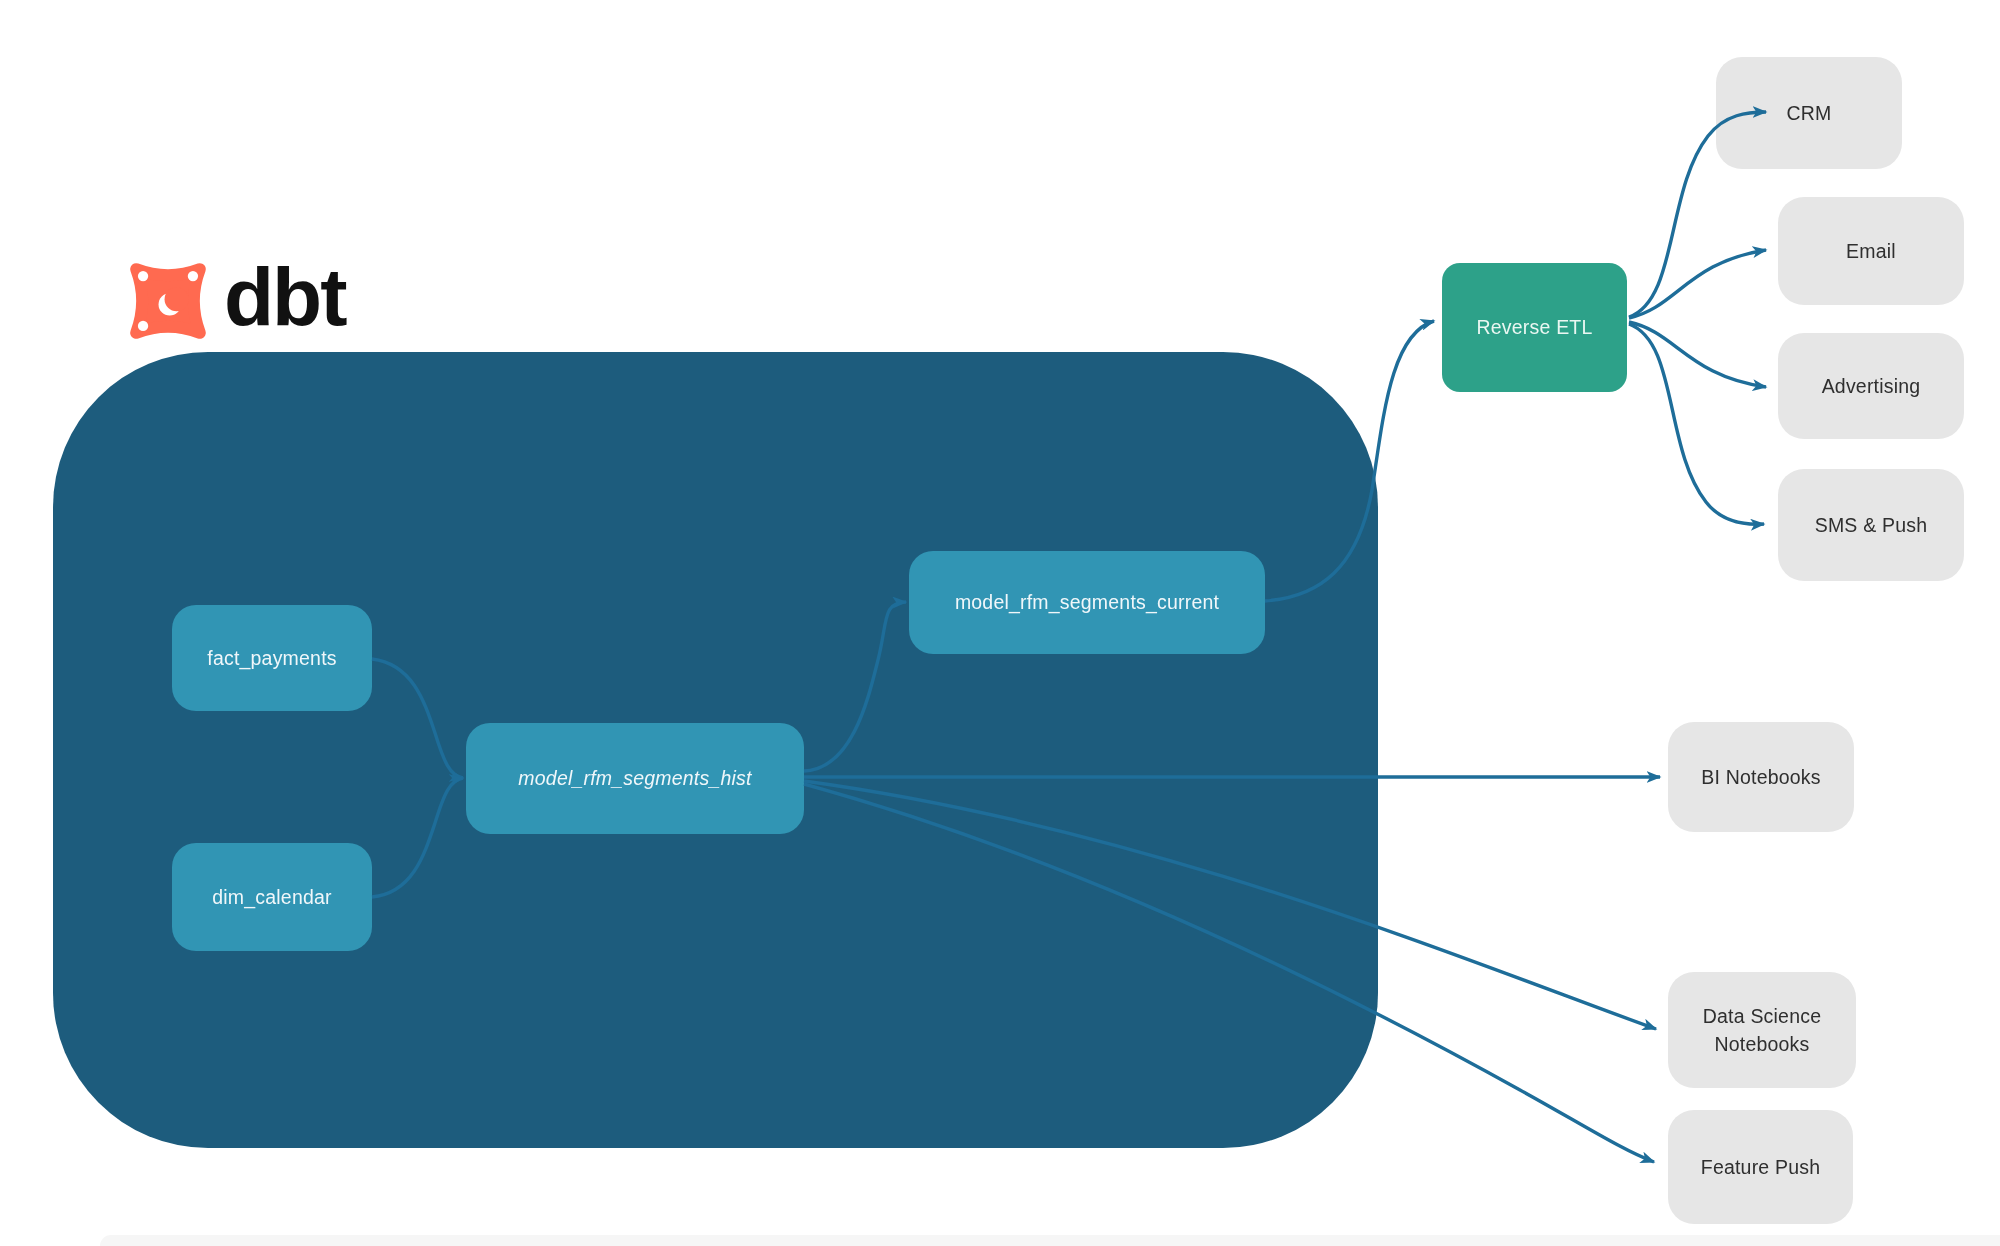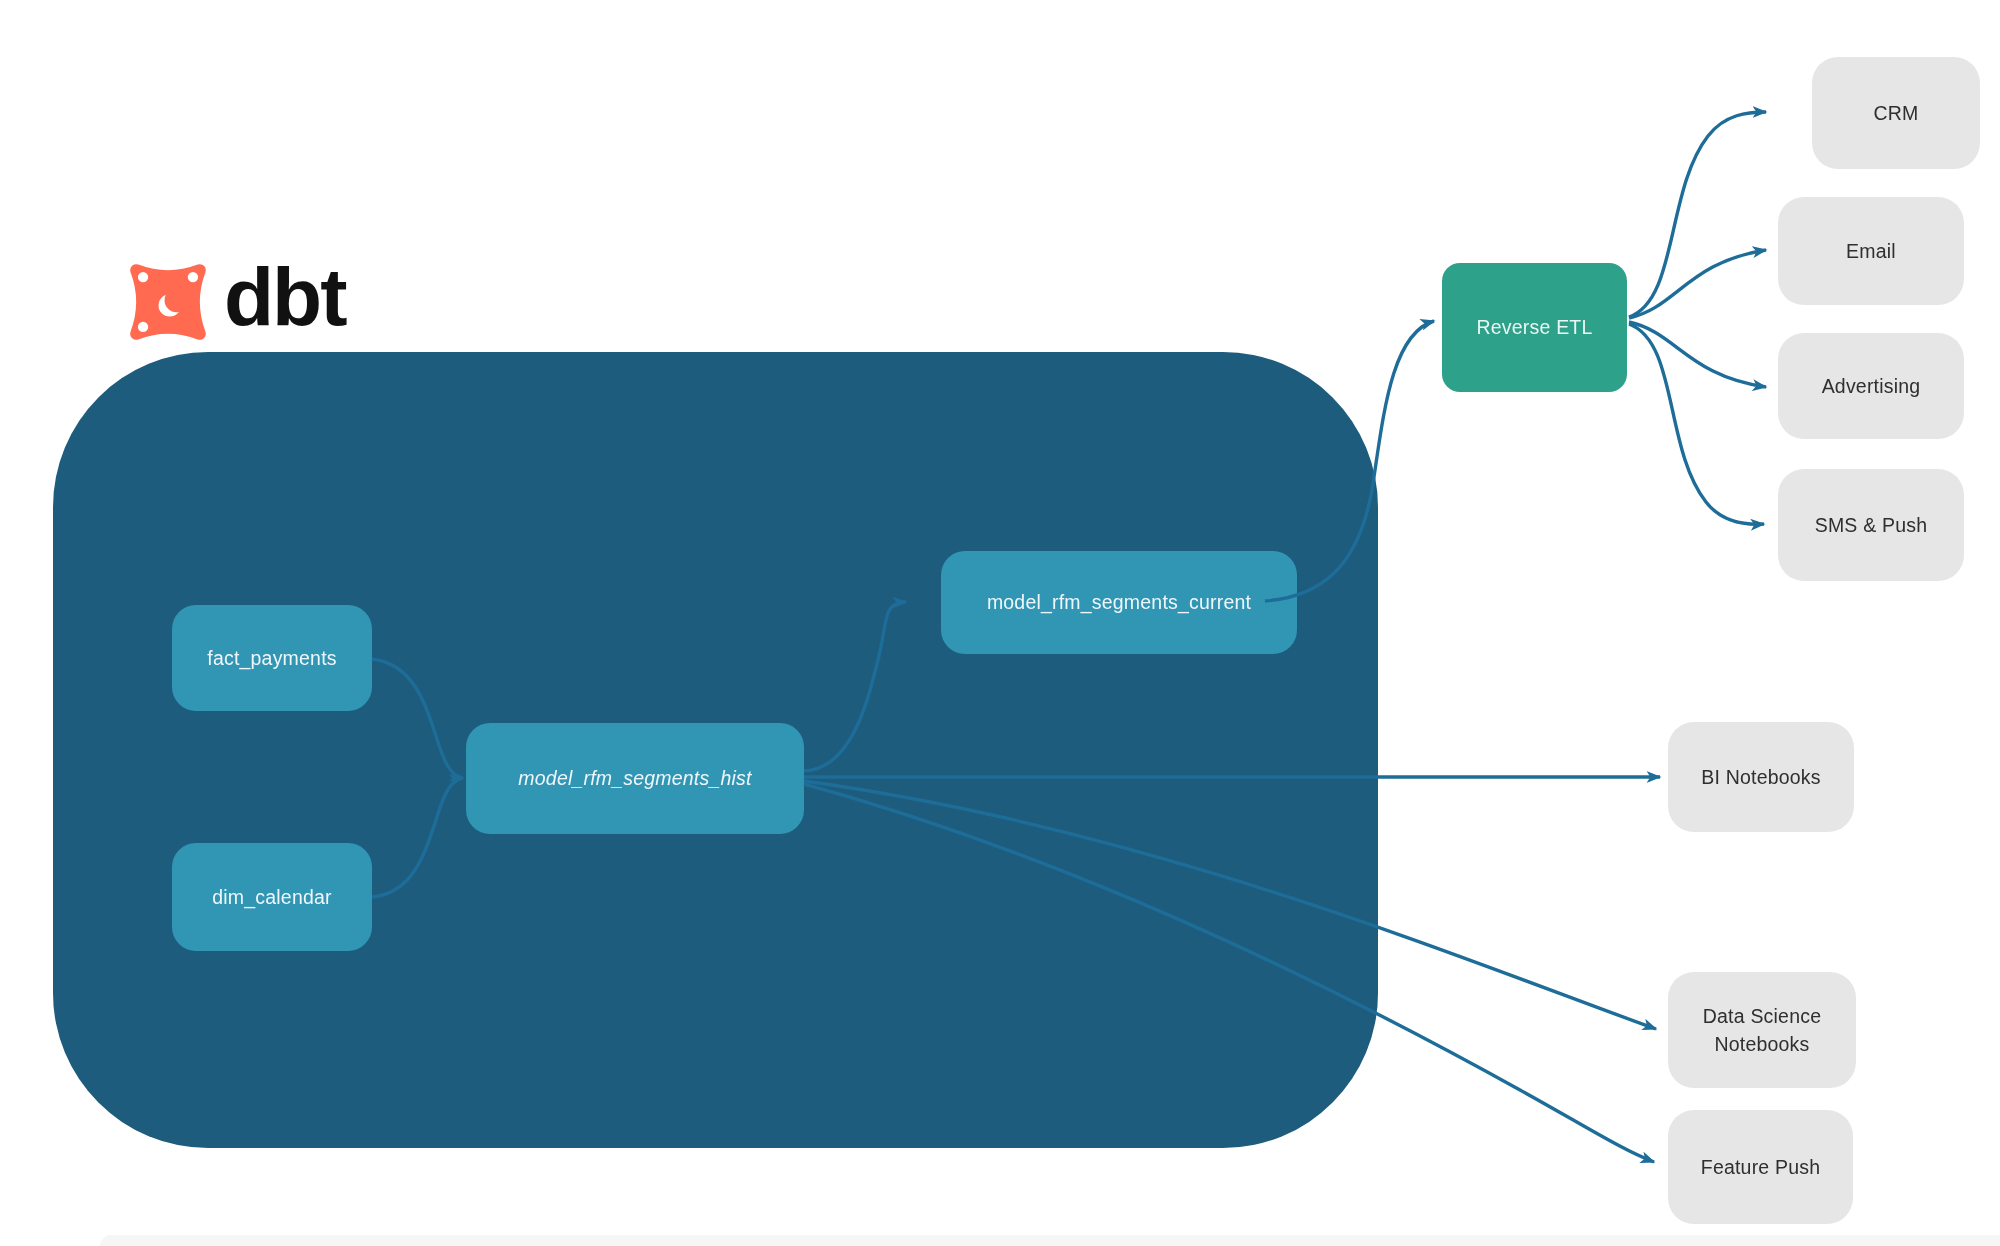--- a/index.html
+++ b/index.html
@@ -37,32 +37,32 @@
     background:var(--reverse-etl-node);color:#eaf7f2;border-radius:18px;
   }
   .node.destination{
     background:var(--destination-node);color:var(--destination-text);border-radius:26px;
     padding:0 18px;
   }
 
   .n-fact{left:172px;top:605px;width:200px;height:106px;}
   .n-dim{left:172px;top:843px;width:200px;height:108px;}
   .n-hist{left:466px;top:723px;width:338px;height:111px;font-style:italic;}
-  .n-current{left:909px;top:551px;width:356px;height:103px;margin-left:32px;}
+  .n-current{left:909px;top:551px;width:356px;height:103px;}
   .n-retl{left:1442px;top:263px;width:185px;height:129px;}
-  .n-crm{left:1778px;top:57px;width:168px;height:112px;margin-left:34px;}
+  .n-crm{left:1682px;top:57px;width:186px;height:112px;margin-left:34px;}
   .n-email{left:1778px;top:197px;width:186px;height:108px;}
   .n-adv{left:1778px;top:333px;width:186px;height:106px;}
   .n-sms{left:1778px;top:469px;width:186px;height:112px;align-items:center;}
   .n-bi{left:1668px;top:722px;width:186px;height:110px;}
   .n-ds{left:1668px;top:972px;width:188px;height:116px;}
   .n-fs{left:1668px;top:1110px;width:185px;height:114px;}
 
   
-  .logo{position:absolute;left:122px;top:258px;display:flex;align-items:center;gap:10px;}
+  .logo{position:absolute;left:122px;top:258px;display:flex;gap:10px;}
   .logo svg{width:92px;height:86px;display:block;}
   .logo-text{
     font-size:82px;font-weight:bold;color:var(--logo-text);
     letter-spacing:-2px;line-height:.95;padding-bottom:10px;
   }
 
   
   .edges{position:absolute;inset:0;width:2000px;height:1246px;pointer-events:none;}
   .edges path.edge{fill:none;stroke:var(--edge);stroke-width:3.4px;}
   .edges marker path{fill:var(--edge);stroke:none;}

